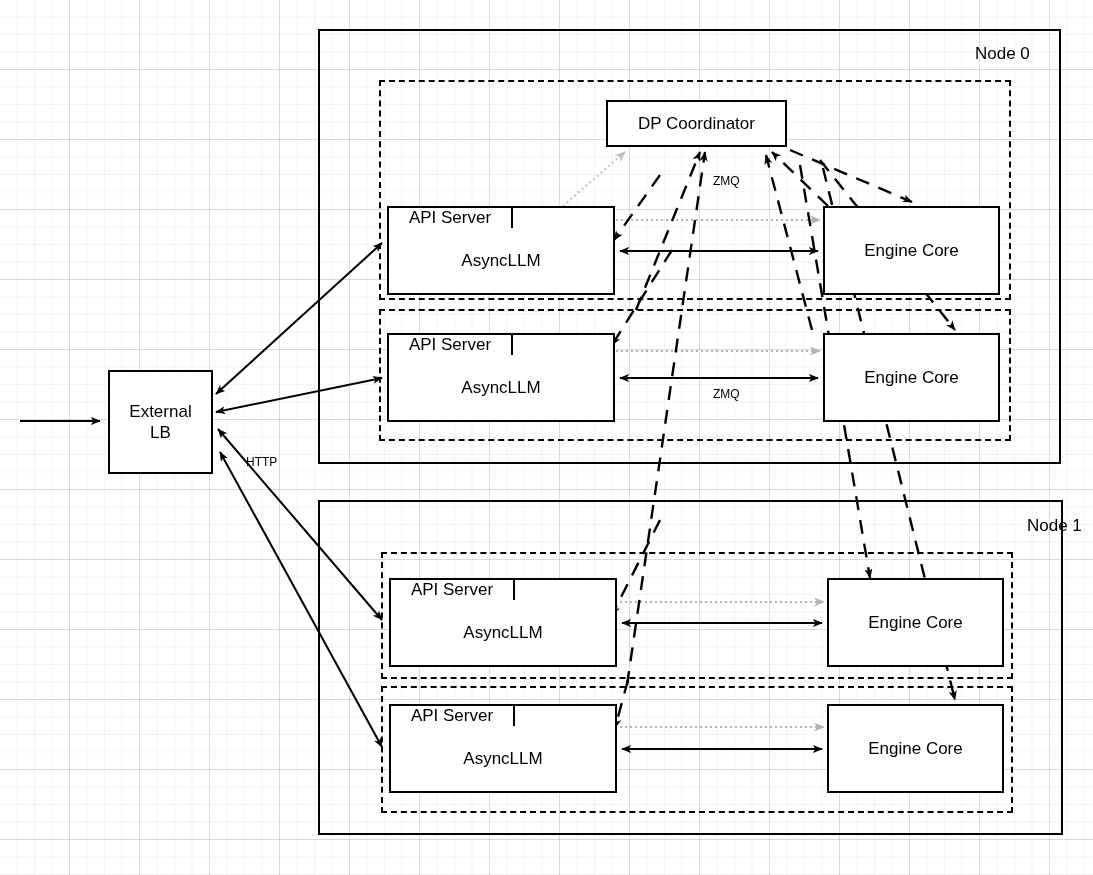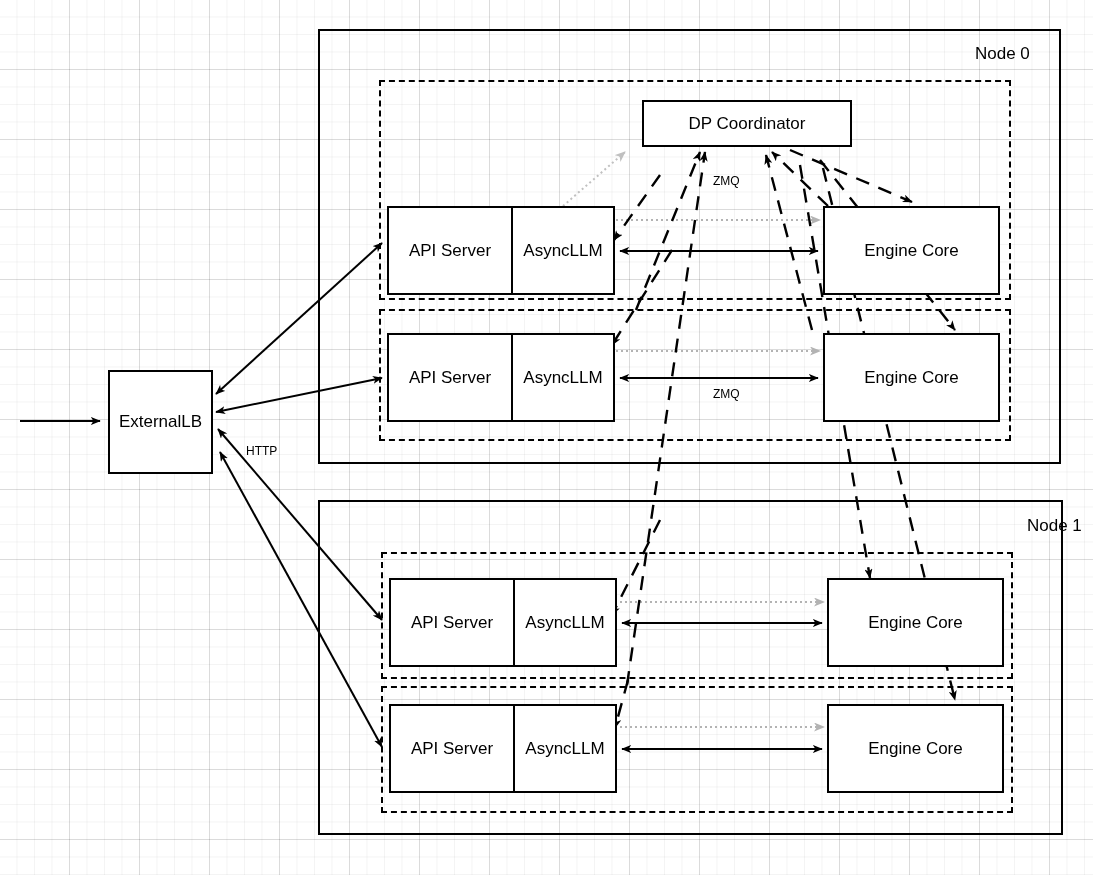--- a/index.html
+++ b/index.html
@@ -58,21 +58,21 @@
     color: #000000;
     text-align: center;
     line-height: 1.25;
   }
   .splitbox {
     position: absolute;
     border: 2px solid #000000;
     background: #ffffff;
     box-sizing: border-box;
     display: flex;
-    flex-direction: row;
+    flex-direction: column;
   }
   .splitbox .half {
     display: flex;
     align-items: center;
     justify-content: center;
     font-size: 17px;
     color: #000000;
     box-sizing: border-box;
   }
   .splitbox .half.left {
@@ -198,21 +198,21 @@
     </g>
     <g>
       <line x1="628" y1="680" x2="615" y2="728" stroke="#000" stroke-width="2.4" stroke-dasharray="14 10" marker-end="url(#ah)"></line>
     </g>
   </svg>
 
   <div class="node-container" style="left:318px; top:29px; width:743px; height:435px;"></div>
   <div class="node-label" style="left:975px; top:44px;">Node 0</div>
 
   <div class="dp-group" style="left:379px; top:80px; width:632px; height:220px;"></div>
-  <div class="nbox" style="left:606px; top:100px; width:210px; height:47px;margin-left:36px;">DP Coordinator</div>
+  <div class="nbox" style="left:606px; top:100px; width:181px; height:47px;">DP Coordinator</div>
   <div class="edge-label" style="left:713px; top:174px;">ZMQ</div>
 
   <div class="splitbox" style="left:387px; top:206px; width:228px; height:89px;">
     <div class="half left">API Server</div>
     <div class="half right">AsyncLLM</div>
   </div>
   <div class="nbox" style="left:823px; top:206px; width:177px; height:89px;">Engine Core</div>
 
   <div class="dp-group" style="left:379px; top:309px; width:632px; height:132px;"></div>
   <div class="splitbox" style="left:387px; top:333px; width:228px; height:89px;">
@@ -232,19 +232,19 @@
   </div>
   <div class="nbox" style="left:827px; top:578px; width:177px; height:89px;">Engine Core</div>
 
   <div class="dp-group" style="left:381px; top:686px; width:632px; height:127px;"></div>
   <div class="splitbox" style="left:389px; top:704px; width:228px; height:89px;">
     <div class="half left">API Server</div>
     <div class="half right">AsyncLLM</div>
   </div>
   <div class="nbox" style="left:827px; top:704px; width:177px; height:89px;">Engine Core</div>
 
-  <div class="nbox" style="left:108px; top:370px; width:105px; height:104px; flex-direction:row;">
+  <div class="nbox" style="left:108px; top:370px; width:105px; height:104px; flex-direction:column;">
     <span>External</span>
     <span>LB</span>
   </div>
-  <div class="edge-label" style="left:246px; top:444px;">HTTP</div>
+  <div class="edge-label" style="left:246px; top:455px;">HTTP</div>
 
 </div>
 
 </body></html>

